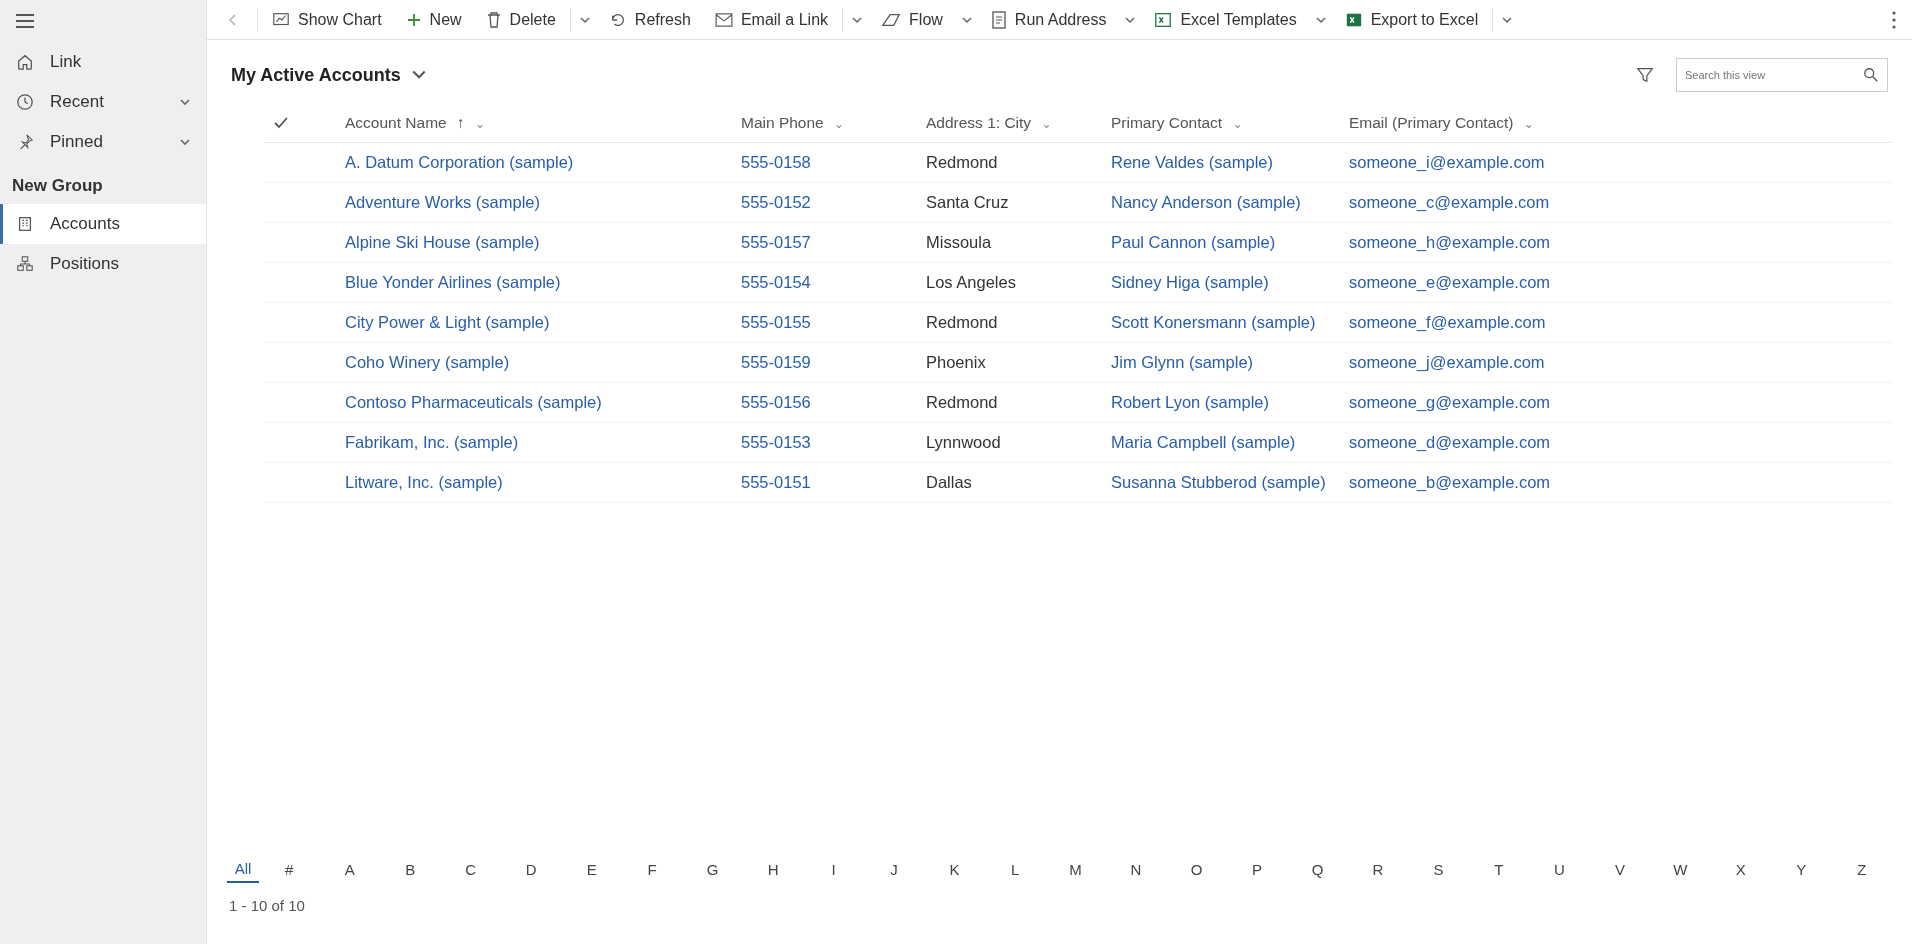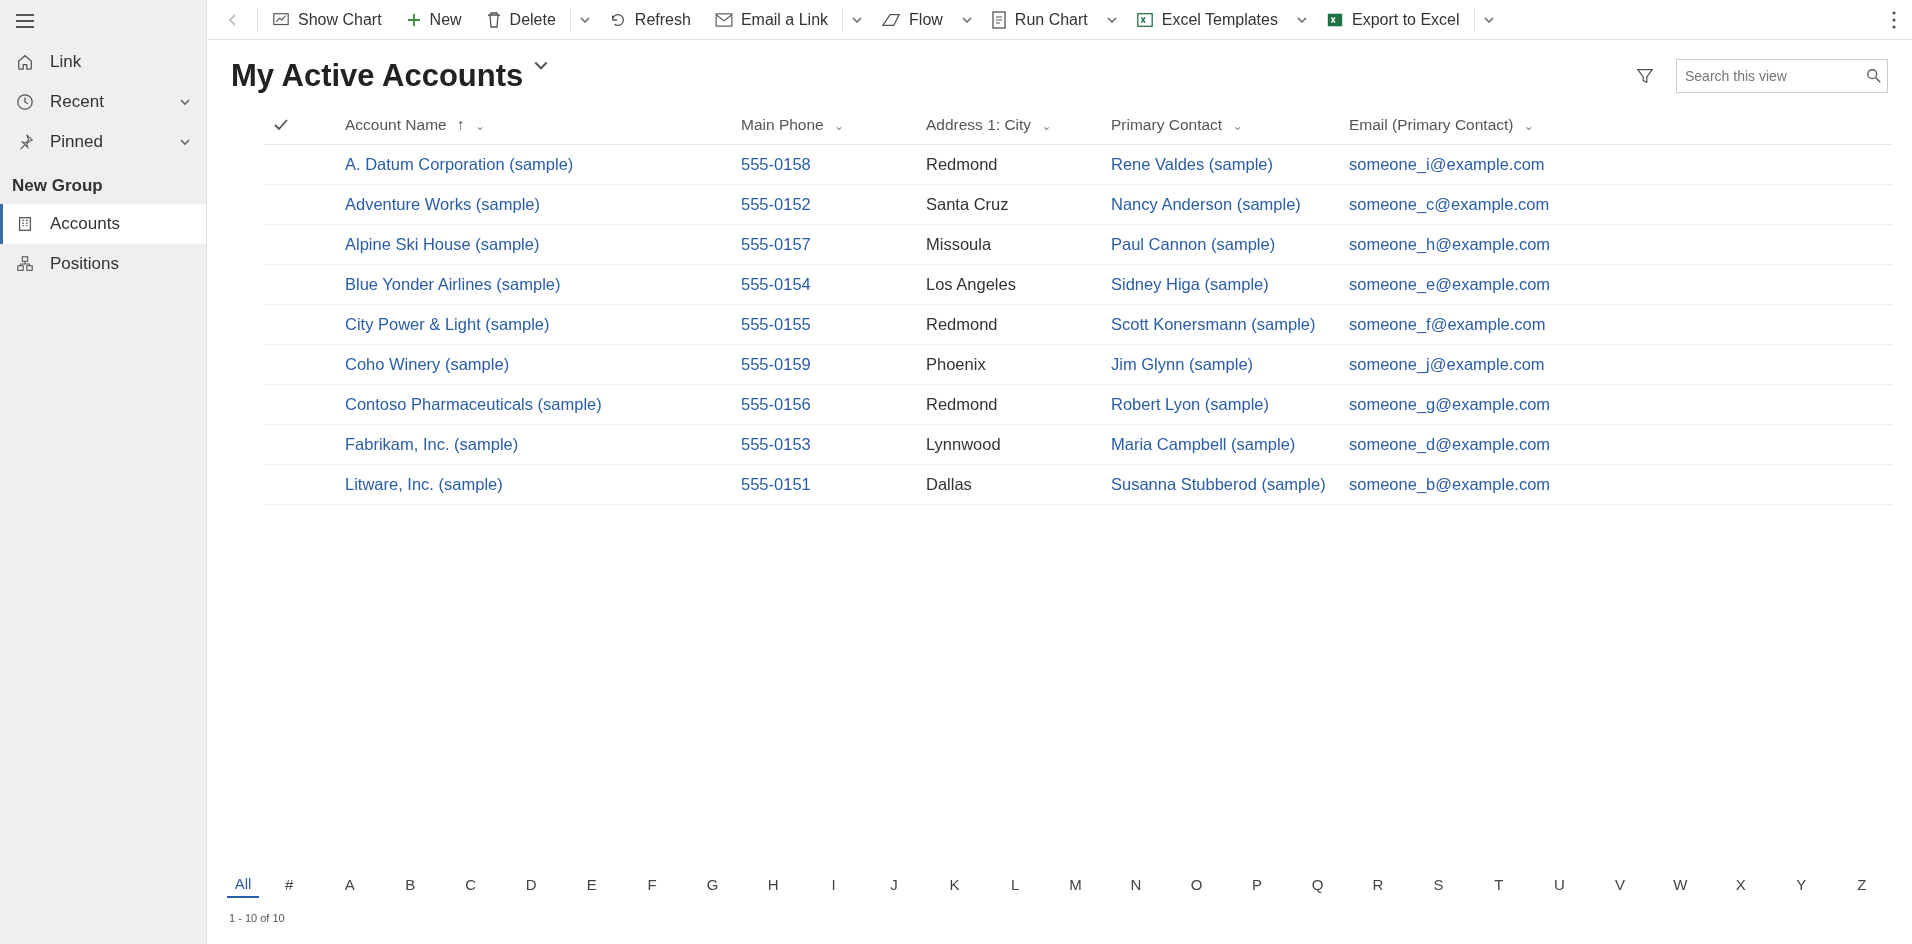--- a/index.html
+++ b/index.html
@@ -24,46 +24,46 @@
 .cmdbar { display: flex; align-items: center; height: 40px; border-bottom: 1px solid #e1e1e1; background: #fff; padding: 0 4px; }
 .cmd-btn { display: flex; align-items: center; height: 40px; padding: 0 12px; font-size: 16px; color: #333; cursor: pointer; white-space: nowrap; }
 .cmd-btn .icon { margin-right: 8px; display: flex; align-items: center; }
 .cmd-sep { width: 1px; height: 24px; background: #e1e1e1; margin: 0 2px; }
 .cmd-chev { padding: 0 6px; color: #666; }
 .cmd-back { padding: 0 14px; color: #bfbfbf; }
 .cmd-more { margin-left: auto; padding: 0 12px; color: #555; }
 
 
 .view-header { display: flex; align-items: center; justify-content: space-between; padding: 18px 24px 12px 24px; }
-.view-title { display: flex; align-items: flex-start; font-size: 31px; font-weight: 600; color: #222; cursor: pointer; }
+.view-title { display: flex; align-items: center; font-size: 18px; font-weight: 600; color: #222; cursor: pointer; }
 .view-title .chev { margin-left: 10px; color: #555; }
 .search-wrap { display: flex; align-items: center; gap: 18px; }
 .filter-icon { color: #555; padding: 4px; cursor: pointer; }
 .search-box { display: flex; align-items: center; border: 1px solid #ccc; height: 34px; width: 212px; padding: 0 8px; }
-.search-box input { border: none; outline: none; flex: 1; font-size: 14px; color: #c2410c; background: transparent; }
+.search-box input { border: none; outline: none; flex: 1; font-size: 11px; color: #c2410c; background: transparent; }
 .search-box .icon { color: #555; }
 
 
 .grid { flex: 1; overflow: auto; padding: 0 20px 0 30px; margin-left: 28px; }
 .grid table { width: 100%; border-collapse: collapse; table-layout: fixed; }
 .grid thead th { text-align: left; font-weight: 400; font-size: 15.5px; color: #555; padding: 10px 8px; border-bottom: 1px solid #e6e6e6; white-space: nowrap; }
 .grid thead th .chev { margin-left: 6px; color: #888; font-size: 12px; }
 .grid thead th .sort { margin-left: 6px; color: #555; }
 .grid tbody td { font-size: 16.5px; padding: 10px 8px; border-bottom: 1px solid #f0f0f0; white-space: nowrap; overflow: hidden; text-overflow: ellipsis; }
 .link { color: #2a5da8; cursor: pointer; }
 .grid .col-check { width: 42px; text-align: center; }
 .grid .col-gap { width: 30px; }
 
 
 .alpha { display: flex; align-items: center; padding: 10px 20px 6px; border-top: 1px solid transparent; }
 .alpha span { flex: 1; text-align: center; font-size: 15px; color: #444; cursor: pointer; padding: 4px 0; }
 .alpha span.active { color: #2a5da8; border-bottom: 2px solid #2a5da8; font-weight: 400; flex: 0 0 32px; }
 .alpha .all { flex: 0 0 32px; }
 
-.pager { padding: 8px 22px 20px; font-size: 11px; color: #555; }
+.pager { padding: 8px 22px 30px; font-size: 15px; color: #555; }
 
 
 svg { display: block; }
 </style>
 </head>
 <body>
 
 <div class="app">
 
   <div class="sidebar">
@@ -216,21 +216,21 @@
           </svg>
       </div>
 
       <div class="cmd-btn">
         <span class="icon">
           <svg width="16" height="18" viewBox="0 0 16 18">
               <rect x="2" y="1" width="12" height="16" fill="none" stroke="#555" stroke-width="1.3"></rect>
               <path d="M5 6h6M5 9h6M5 12h4" stroke="#555" stroke-width="1.2"></path>
             </svg>
         </span>
-        <span>Run Chart</span>
+        <span>Run Address</span>
       </div>
       <div class="cmd-btn cmd-chev">
         <svg width="12" height="12" viewBox="0 0 12 12">
             <path d="M2 4l4 4 4-4" fill="none" stroke="#666" stroke-width="1.5"></path>
           </svg>
       </div>
 
       <div class="cmd-btn">
         <span class="icon">
           <svg width="18" height="18" viewBox="0 0 20 20">

